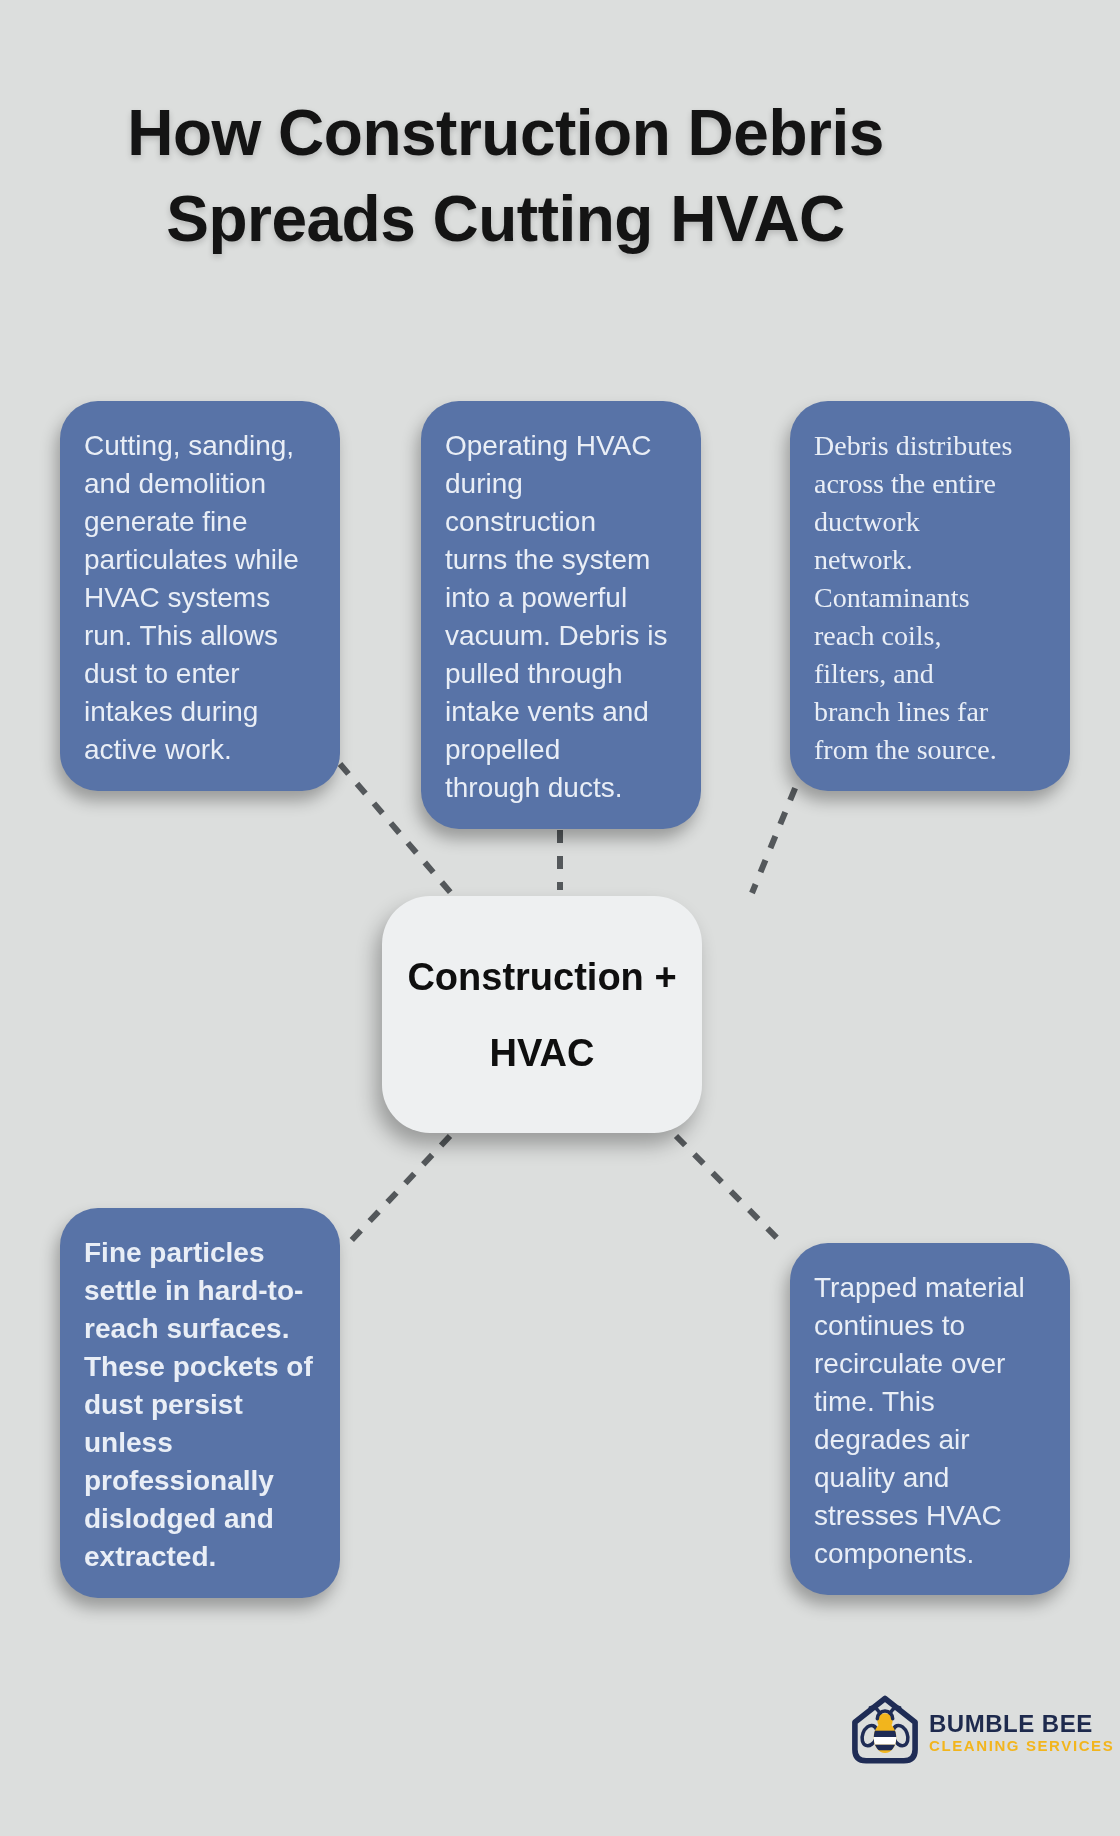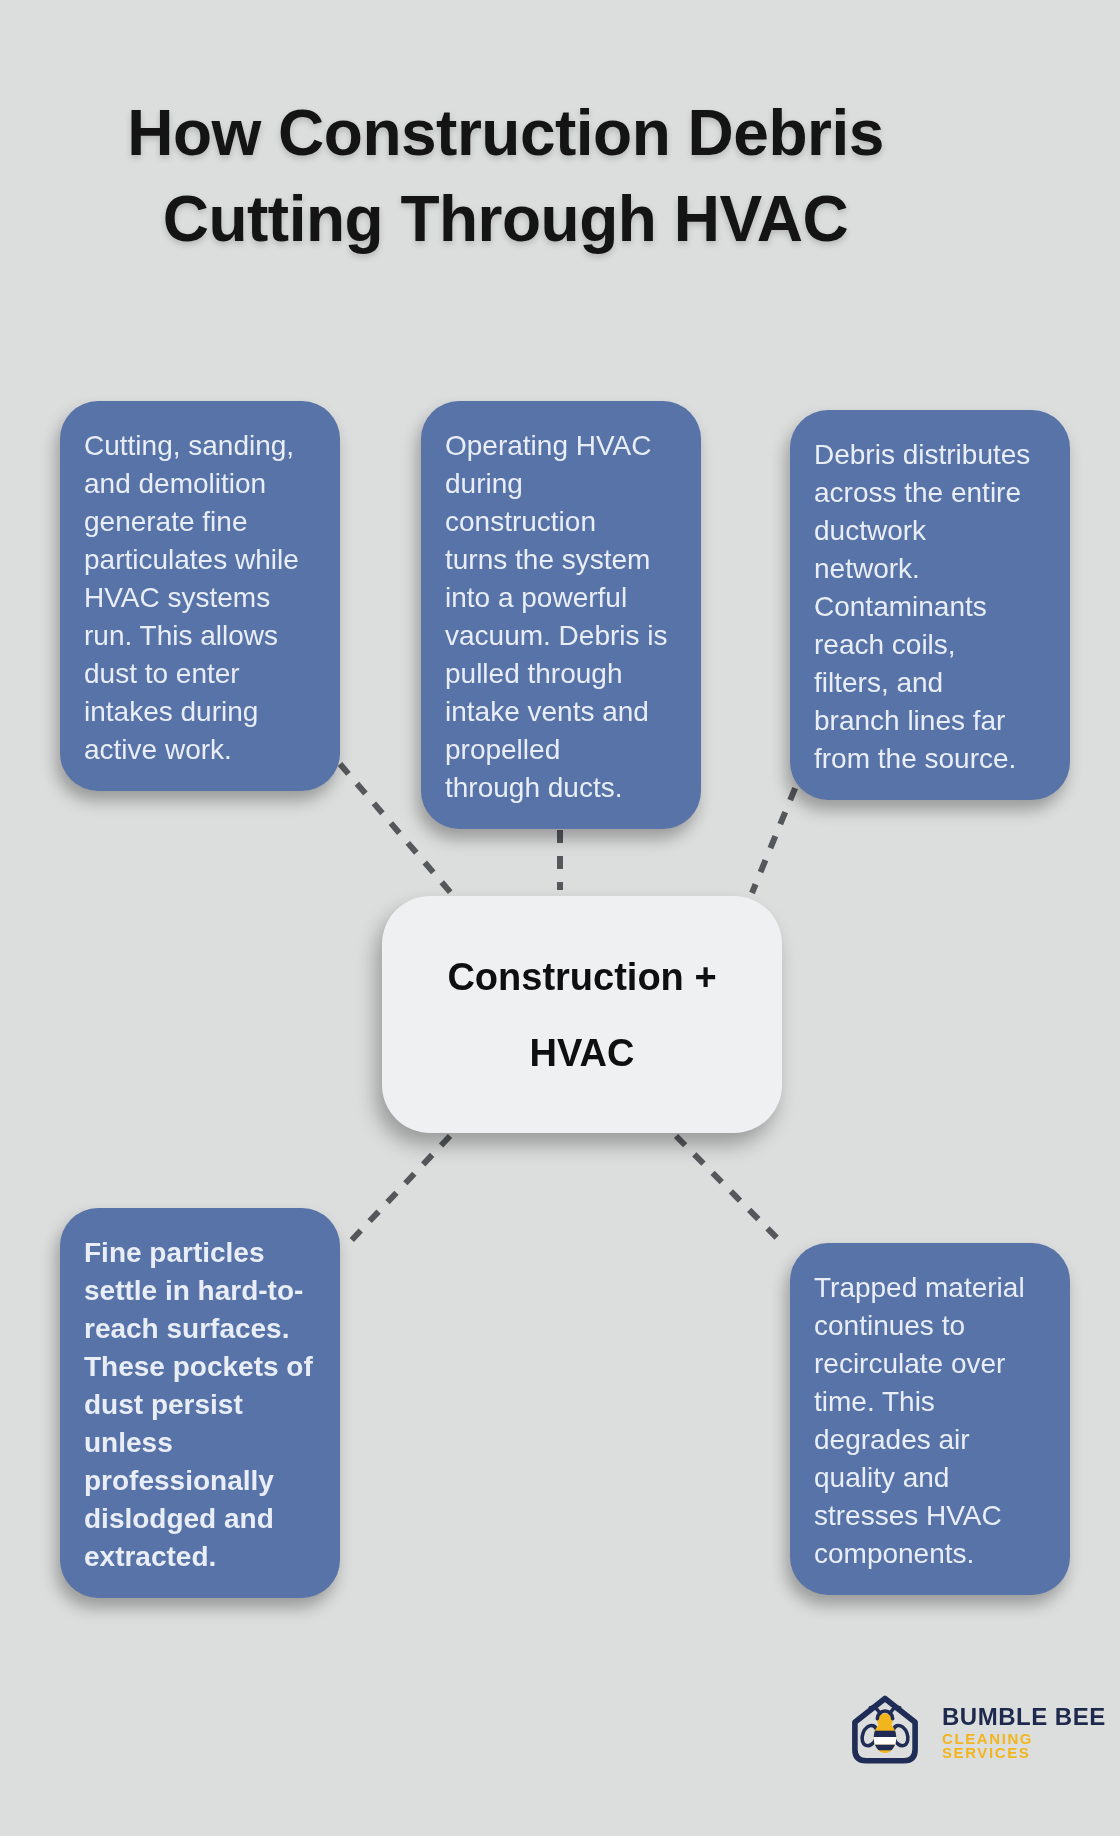--- a/index.html
+++ b/index.html
@@ -30,27 +30,27 @@
     border-radius:38px;
     color:#e9eef6;
     font-size:28px;
     line-height:38px;
     padding:26px 22px 22px 24px;
     white-space:pre-line;
     box-shadow:-4px 10px 16px rgba(0,0,0,0.30);
   }
   .box-1{left:60px;top:401px;}
   .box-2{left:421px;top:401px;}
-  .box-3{left:790px;top:410px;}
+  .box-3{left:790px;top:401px;font-family:Liberation Serif, serif;}
   .box-4{left:60px;top:1208px;font-weight:bold;}
   .box-5{left:790px;top:1208px;margin-top:35px;}
   .center-node{
     position:absolute;
     left:382px;top:896px;
-    width:400px;height:237px;
+    width:320px;height:237px;
     background:#eef0f1;
     border-radius:48px;
     box-shadow:-6px 12px 20px rgba(0,0,0,0.30);
     display:flex;
     flex-direction:column;
     align-items:center;
     justify-content:center;
     text-align:center;
     font-size:38px;
     line-height:48px;
@@ -66,21 +66,21 @@
   .connectors line{
     stroke:#54585b;
     stroke-width:6;
     stroke-dasharray:13 13;
   }
   .logo{
     position:absolute;
     left:850px;top:1692px;
     display:flex;
     align-items:center;
-    gap:22px;
+    gap:9px;
   }
   .logo-text{display:flex;flex-direction:column;}
   .logo-name{
     font-size:24px;
     font-weight:700;
     letter-spacing:0.5px;
     color:#1e2a4d;
     line-height:26px;
   }
   .logo-sub{
@@ -92,21 +92,21 @@
     margin-top:2px;
   }
 </style>
 </head>
 <body>
 
 <div class="canvas">
 
   <div class="title">
     <div>How Construction Debris</div>
-    <div>Cutting Through HVAC</div>
+    <div>Spreads Cutting HVAC</div>
   </div>
 
   <svg class="connectors" viewBox="0 0 1120 1836" aria-hidden="true">
     <line x1="340" y1="764" x2="451" y2="893"></line>
     <line x1="560" y1="830" x2="560" y2="890"></line>
     <line x1="805" y1="764" x2="752" y2="893"></line>
     <line x1="450" y1="1136" x2="348" y2="1244"></line>
     <line x1="676" y1="1136" x2="779" y2="1240"></line>
   </svg>
 

